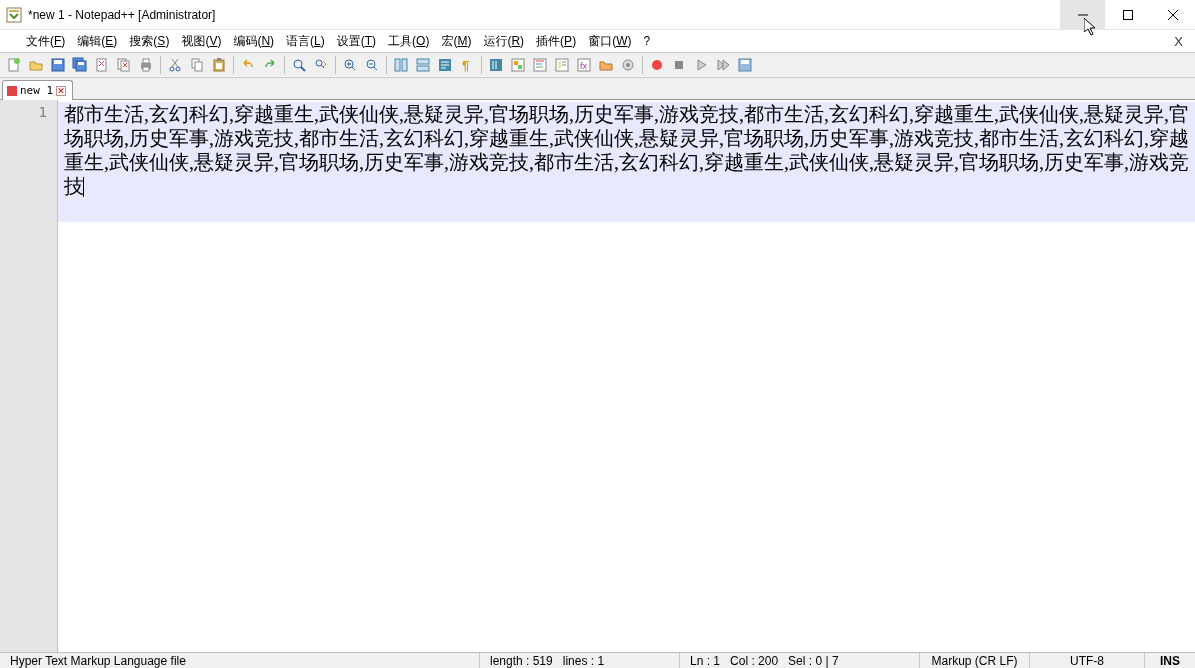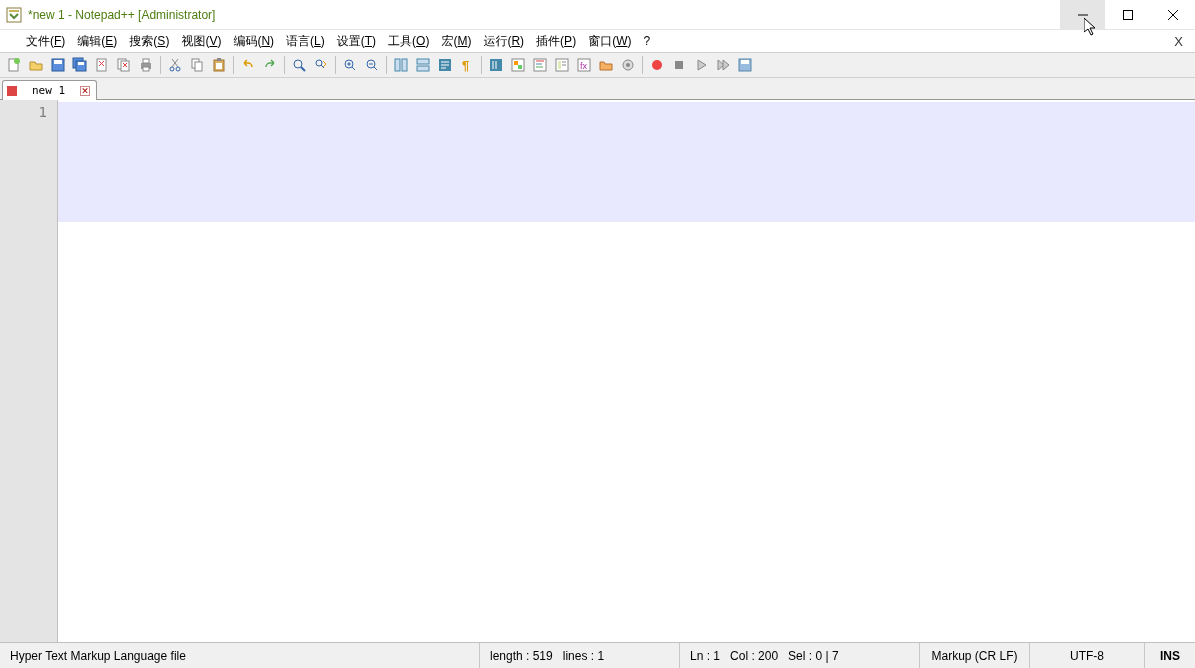--- a/index.html
+++ b/index.html
@@ -21,21 +21,21 @@
   display: flex;
   align-items: center;
   border-bottom: 1px solid #e5e5e5;
 }
 .titlebar .app-icon {
   width: 16px; height: 16px; margin: 0 6px;
 }
 .titlebar .title {
   flex: 1;
   font-size: 12px;
-  color: #4d7c0f;
+  color: #000000;
 }
 .winbtns { display: flex; }
 .winbtn {
   width: 45px; height: 30px;
   display: flex; align-items: center; justify-content: center;
   font-size: 12px;
   color: #000;
 }
 .winbtn.min.hovered { background: #e5e5e5; }
 .cursor {
@@ -101,21 +101,21 @@
 .tab {
   height: 20px;
   background: #fff;
   border: 1px solid #999;
   border-bottom: none;
   border-radius: 3px 3px 0 0;
   display: flex;
   align-items: center;
   padding: 0 6px 0 4px;
   font-size: 11px;
-  gap: 15px;
+  gap: 3px;
   position: relative;
   top: 1px;
 }
 .tab .dot {
   width: 10px; height: 10px;
 }
 .tab .tabclose {
   width: 10px; height: 10px;
   display: flex; align-items: center; justify-content: center;
   font-size: 9px;
@@ -166,21 +166,21 @@
 .caret {
   display: inline-block;
   width: 1px; height: 20px;
   background: #000;
   vertical-align: text-bottom;
   margin-left: -1px;
 }
 
 
 .statusbar {
-  height: 26px;
+  height: 16px;
   background: #f0f0f0;
   border-top: 1px solid #c0c0c0;
   display: flex;
   align-items: center;
   font-size: 12px;
   color: #000;
 }
 .status-cell {
   padding: 0 10px;
   border-right: 1px solid #c8c8c8;
@@ -470,20 +470,21 @@
     <span class="tabclose">✕</span>
   </div>
 </div>
 
 <div class="editor">
   <div class="gutter">
     <div>1</div>
   </div>
   <div class="textarea">
     <div class="highlight-block"></div>
+    <div class="text-content"><span>都市生活,玄幻科幻,穿越重生,武侠仙侠,悬疑灵异,官场职场,历史军事,游戏竞技,都市生活,玄幻科幻,穿越重生,武侠仙侠,悬疑灵异,官场职场,历史军事,游戏竞技,都市生活,玄幻科幻,穿越重生,武侠仙侠,悬疑灵异,官场职场,历史军事,游戏竞技,都市生活,玄幻科幻,穿越重生,武侠仙侠,悬疑灵异,官场职场,历史军事,游戏竞技,都市生活,玄幻科幻,穿越重生,武侠仙侠,悬疑灵异,官场职场,历史军事,游戏竞技</span><span class="caret"></span></div>
   </div>
 </div>
 
 <div class="statusbar">
   <div class="status-cell lang">Hyper Text Markup Language file</div>
   <div class="status-cell len">
     <span>length : 519</span>&nbsp;&nbsp;&nbsp;
     <span>lines : 1</span>
   </div>
   <div class="status-cell pos">

